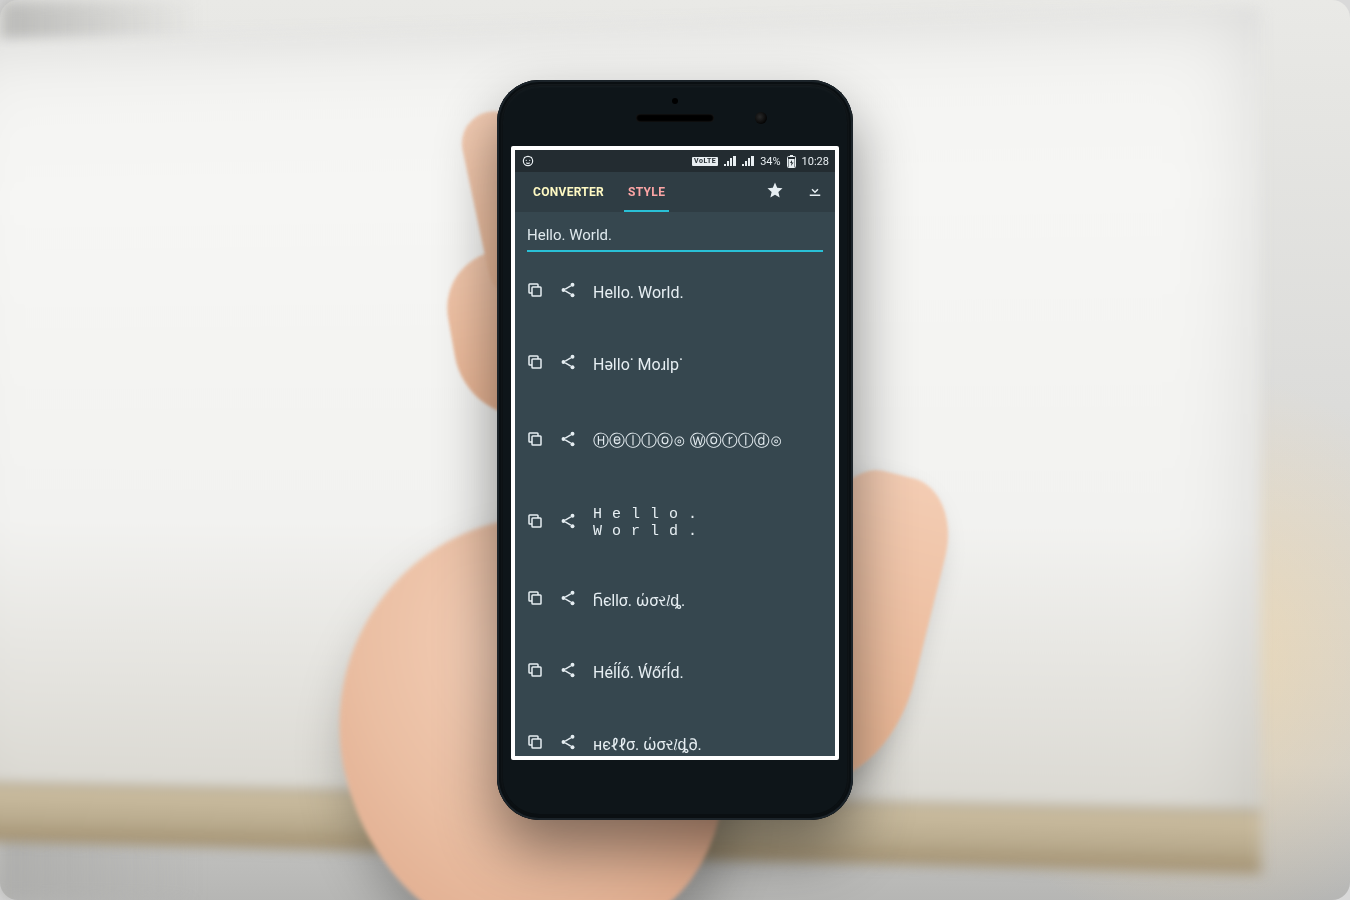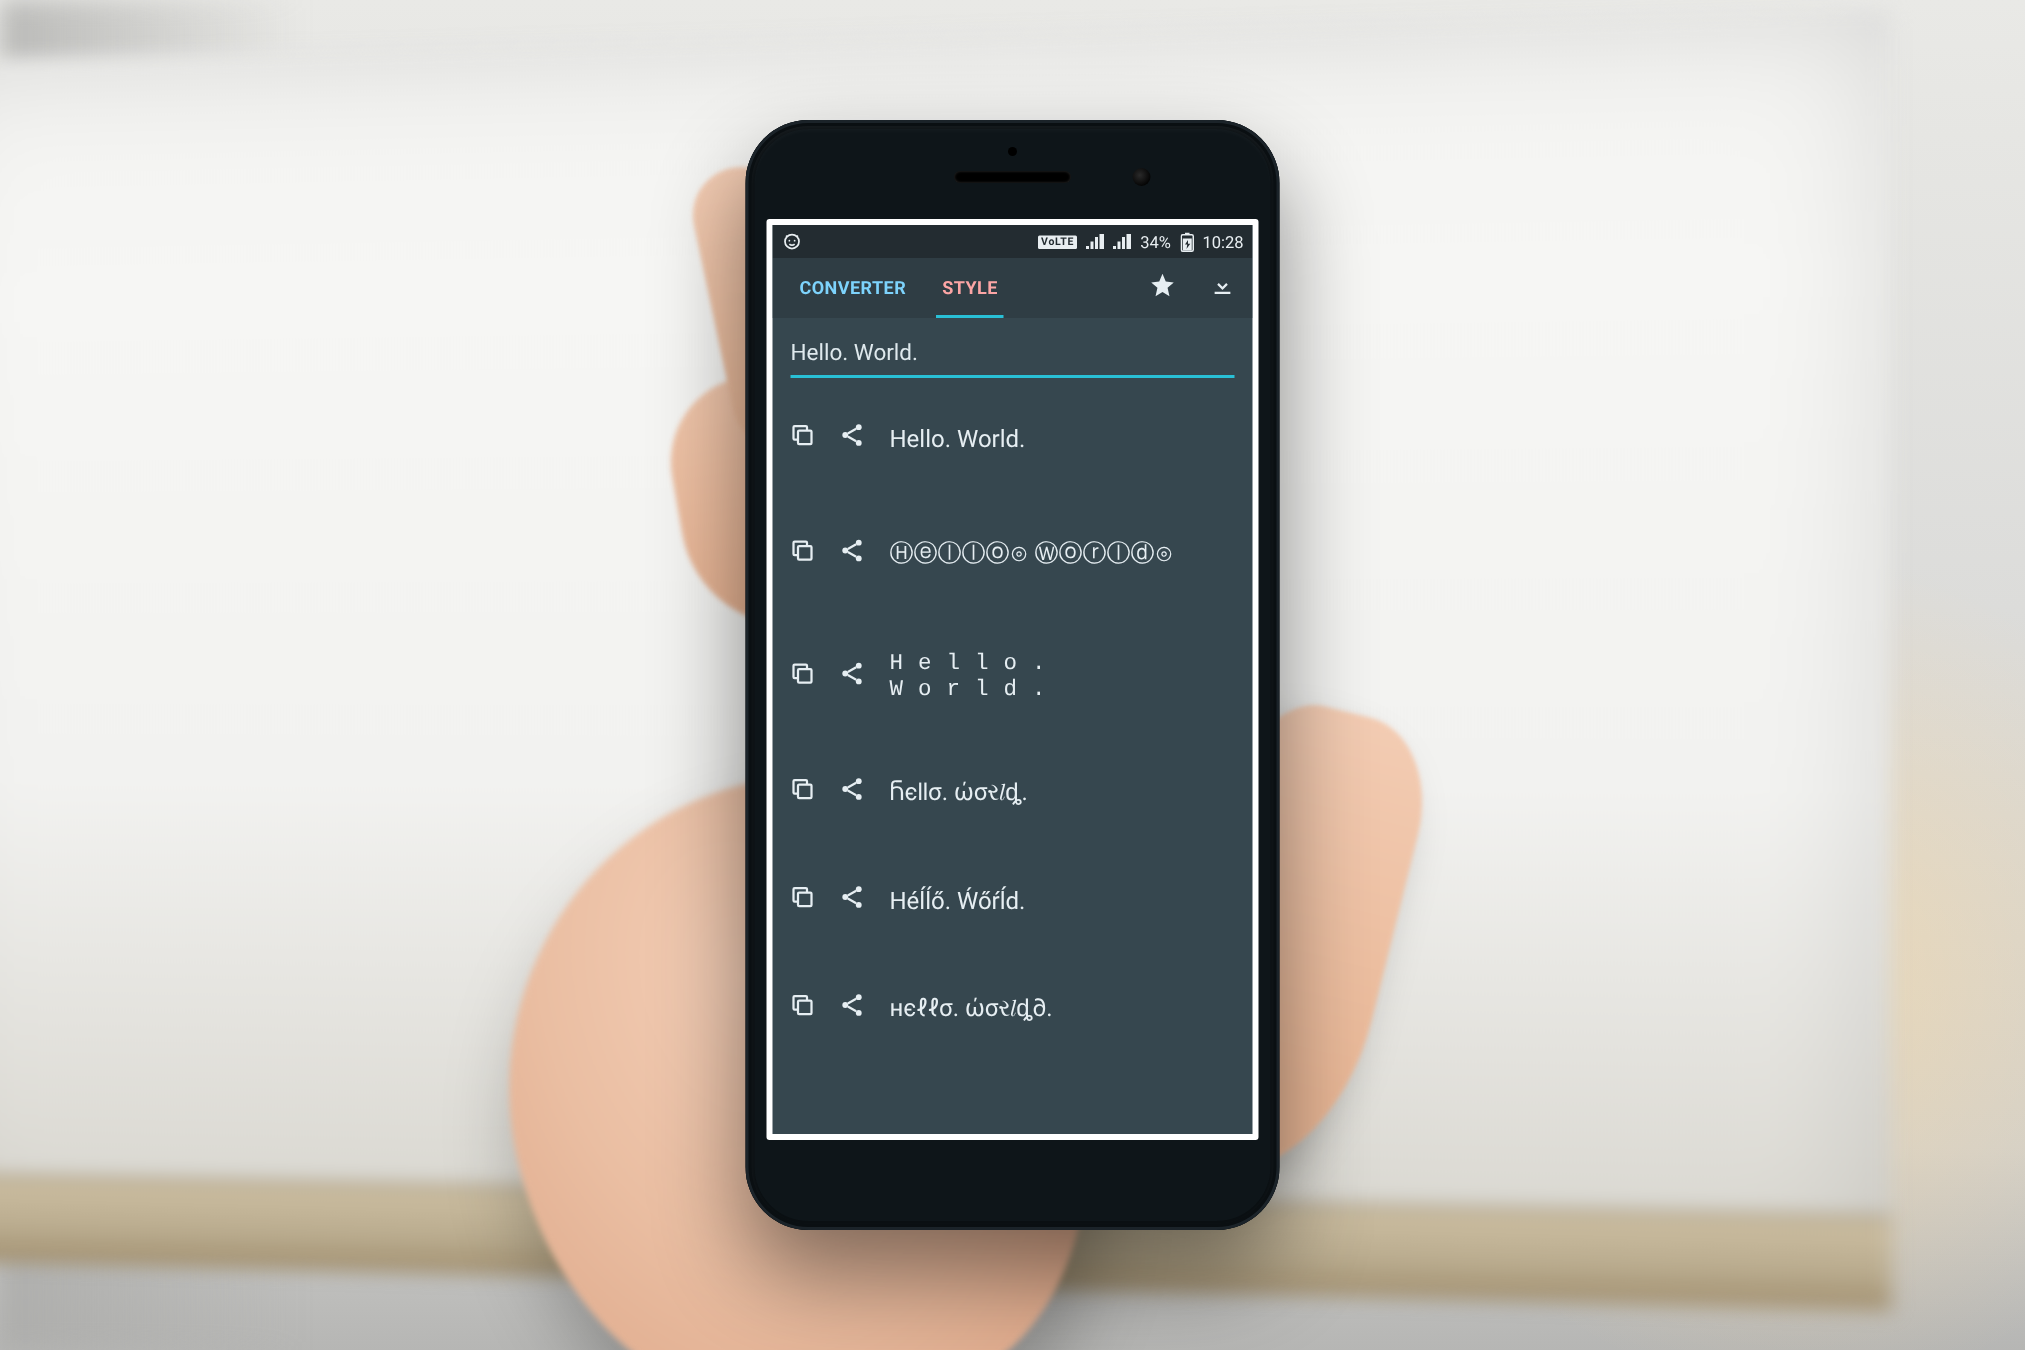--- a/index.html
+++ b/index.html
@@ -14,20 +14,21 @@
 
   
   .scene {
     position: relative;
     width: 1350px;
     height: 900px;
     background:
       radial-gradient(circle at 1200px 650px, rgba(255,220,160,0.55), rgba(255,220,160,0) 280px),
       linear-gradient(180deg, #e9e9e6 0%, #e6e6e3 10%, #dcdcda 45%, #cfcfcd 85%, #b6b6b4 100%);
     filter: none;
+    border-radius: 18px;
   }
   .wall-blur-left {
     position: absolute;
     left: 0; top: 0;
     width: 200px; height: 900px;
     background: linear-gradient(90deg, rgba(170,170,168,0.75), rgba(220,220,218,0));
     filter: blur(8px);
   }
   
   .whiteboard {
@@ -163,21 +164,21 @@
     border-bottom: 0;
   }
   .tab {
     display: flex;
     align-items: center;
     justify-content: center;
     padding: 0 12px;
     font-size: 12px;
     font-weight: 700;
     letter-spacing: 0.3px;
-    color: #7dd3fc;
+    color: #fef9c3;
     position: relative;
     cursor: pointer;
   }
   .tab.active {
     color: #fca5a5;
   }
   .tab.active::after {
     content: "";
     position: absolute;
     left: 8px; right: 8px; bottom: 0;
@@ -410,20 +411,39 @@
                   <span><svg width="18" height="18" viewBox="0 0 24 24" fill="#e6eef2">
                       <circle cx="18" cy="5" r="2.6"></circle>
                       <circle cx="6" cy="12" r="2.6"></circle>
                       <circle cx="18" cy="19" r="2.6"></circle>
                       <path d="M8.3 10.7l7.4-4.3M8.3 13.3l7.4 4.3" stroke="#e6eef2" stroke-width="2"></path>
                     </svg></span>
                 </span>
               </div>
               <div class="styled-text">Hello. World.</div>
             </div>
+            <div class="row">
+              <div class="icons">
+                <span class="iconbtn">
+                  <span><svg width="18" height="18" viewBox="0 0 24 24" fill="none" stroke="#e6eef2" stroke-width="2">
+                      <rect x="8" y="8" width="12" height="12" rx="1"></rect>
+                      <path d="M16 8V5a1 1 0 0 0-1-1H5a1 1 0 0 0-1 1v10a1 1 0 0 0 1 1h3"></path>
+                    </svg></span>
+                </span>
+                <span class="iconbtn">
+                  <span><svg width="18" height="18" viewBox="0 0 24 24" fill="#e6eef2">
+                      <circle cx="18" cy="5" r="2.6"></circle>
+                      <circle cx="6" cy="12" r="2.6"></circle>
+                      <circle cx="18" cy="19" r="2.6"></circle>
+                      <path d="M8.3 10.7l7.4-4.3M8.3 13.3l7.4 4.3" stroke="#e6eef2" stroke-width="2"></path>
+                    </svg></span>
+                </span>
+              </div>
+              <div class="styled-text">Həllo˙ Moɹlp˙</div>
+            </div>
             <div class="row tall">
               <div class="icons">
                 <span class="iconbtn">
                   <span><svg width="18" height="18" viewBox="0 0 24 24" fill="none" stroke="#e6eef2" stroke-width="2">
                       <rect x="8" y="8" width="12" height="12" rx="1"></rect>
                       <path d="M16 8V5a1 1 0 0 0-1-1H5a1 1 0 0 0-1 1v10a1 1 0 0 0 1 1h3"></path>
                     </svg></span>
                 </span>
                 <span class="iconbtn">
                   <span><svg width="18" height="18" viewBox="0 0 24 24" fill="#e6eef2">

